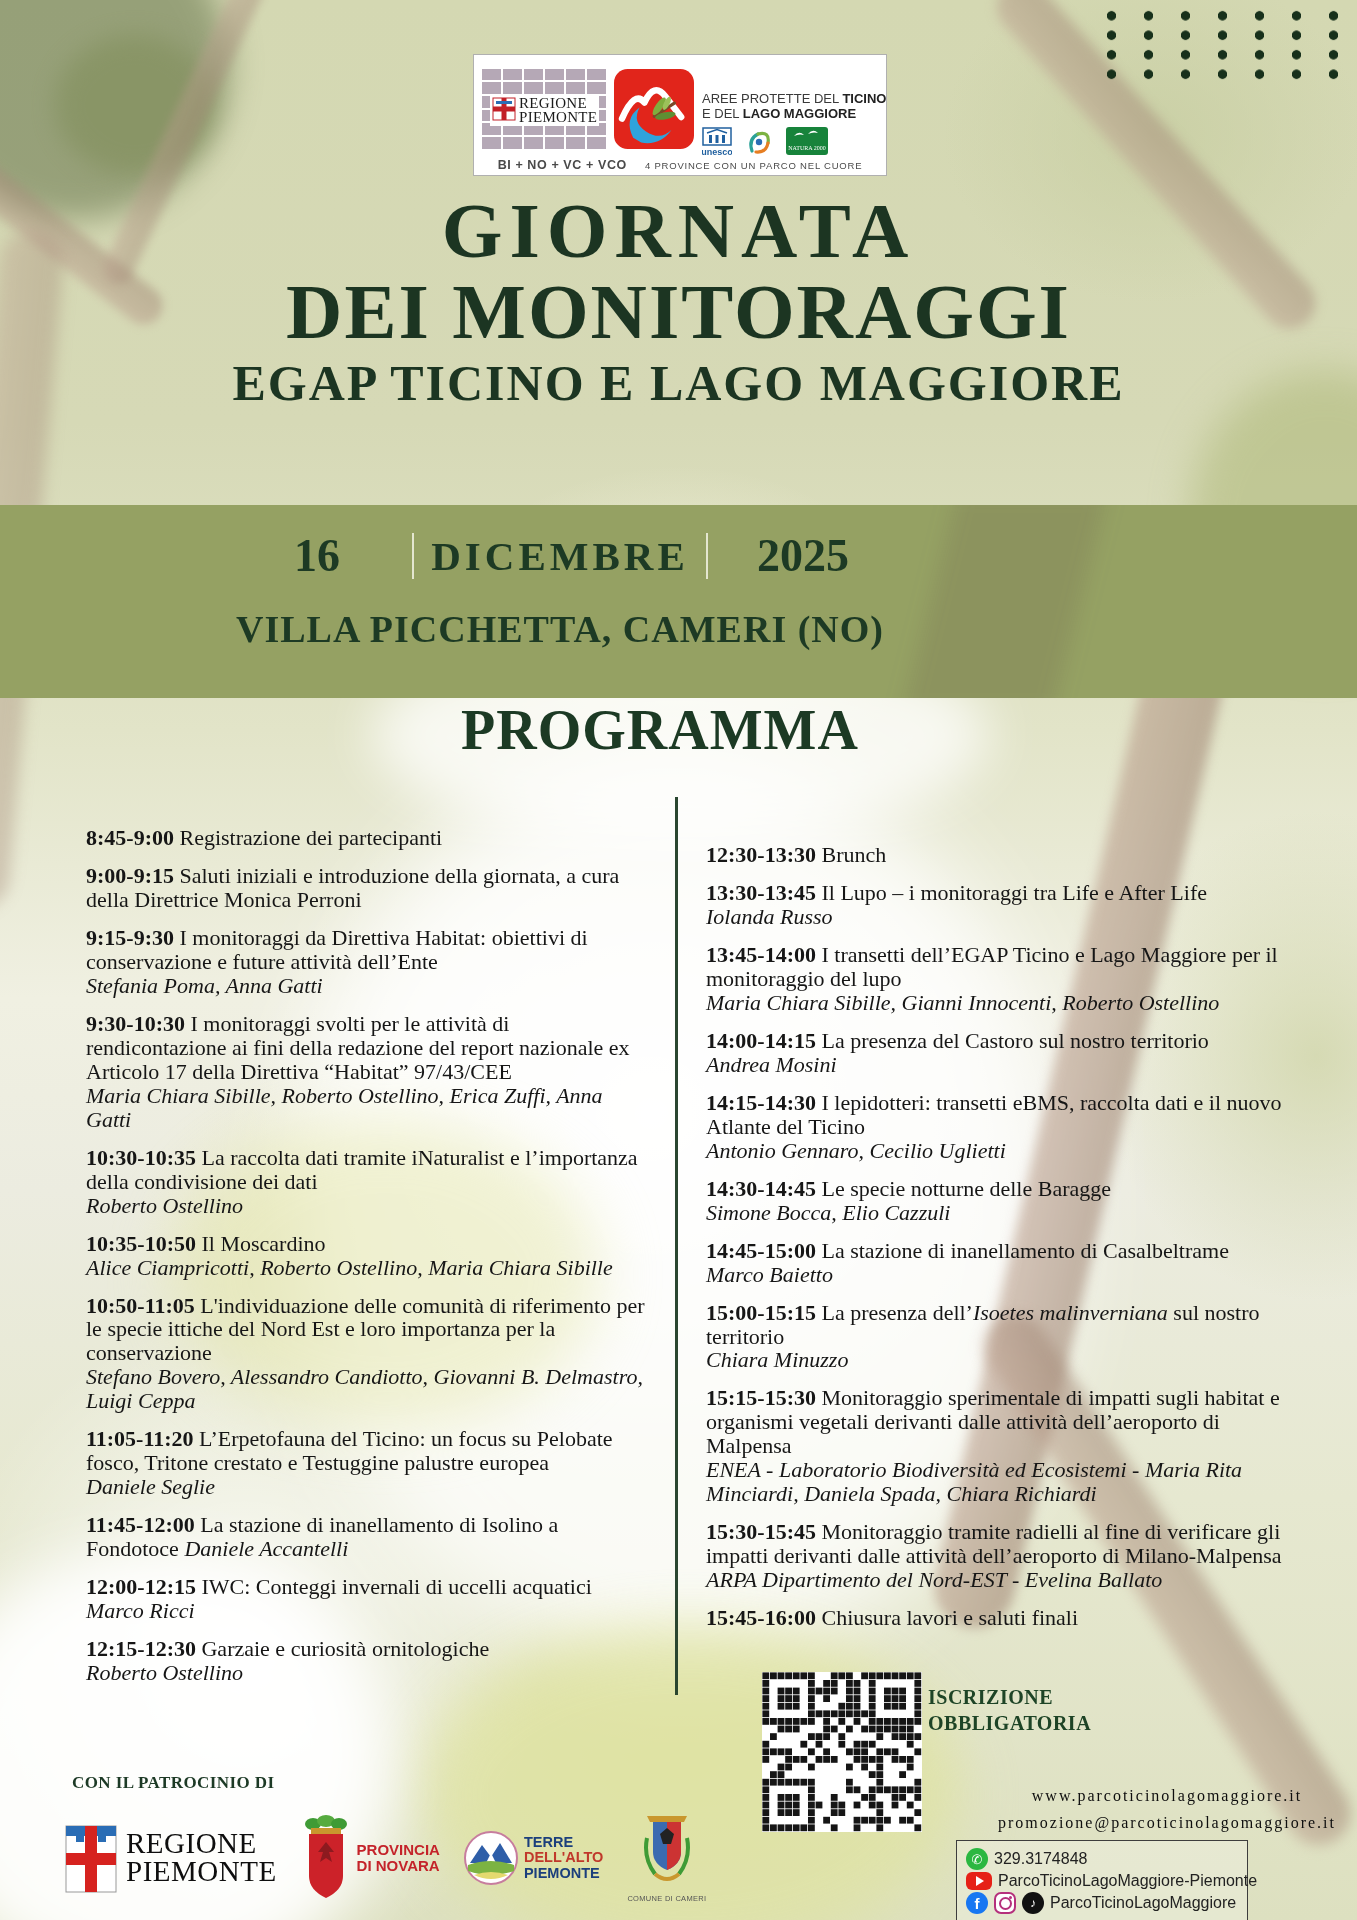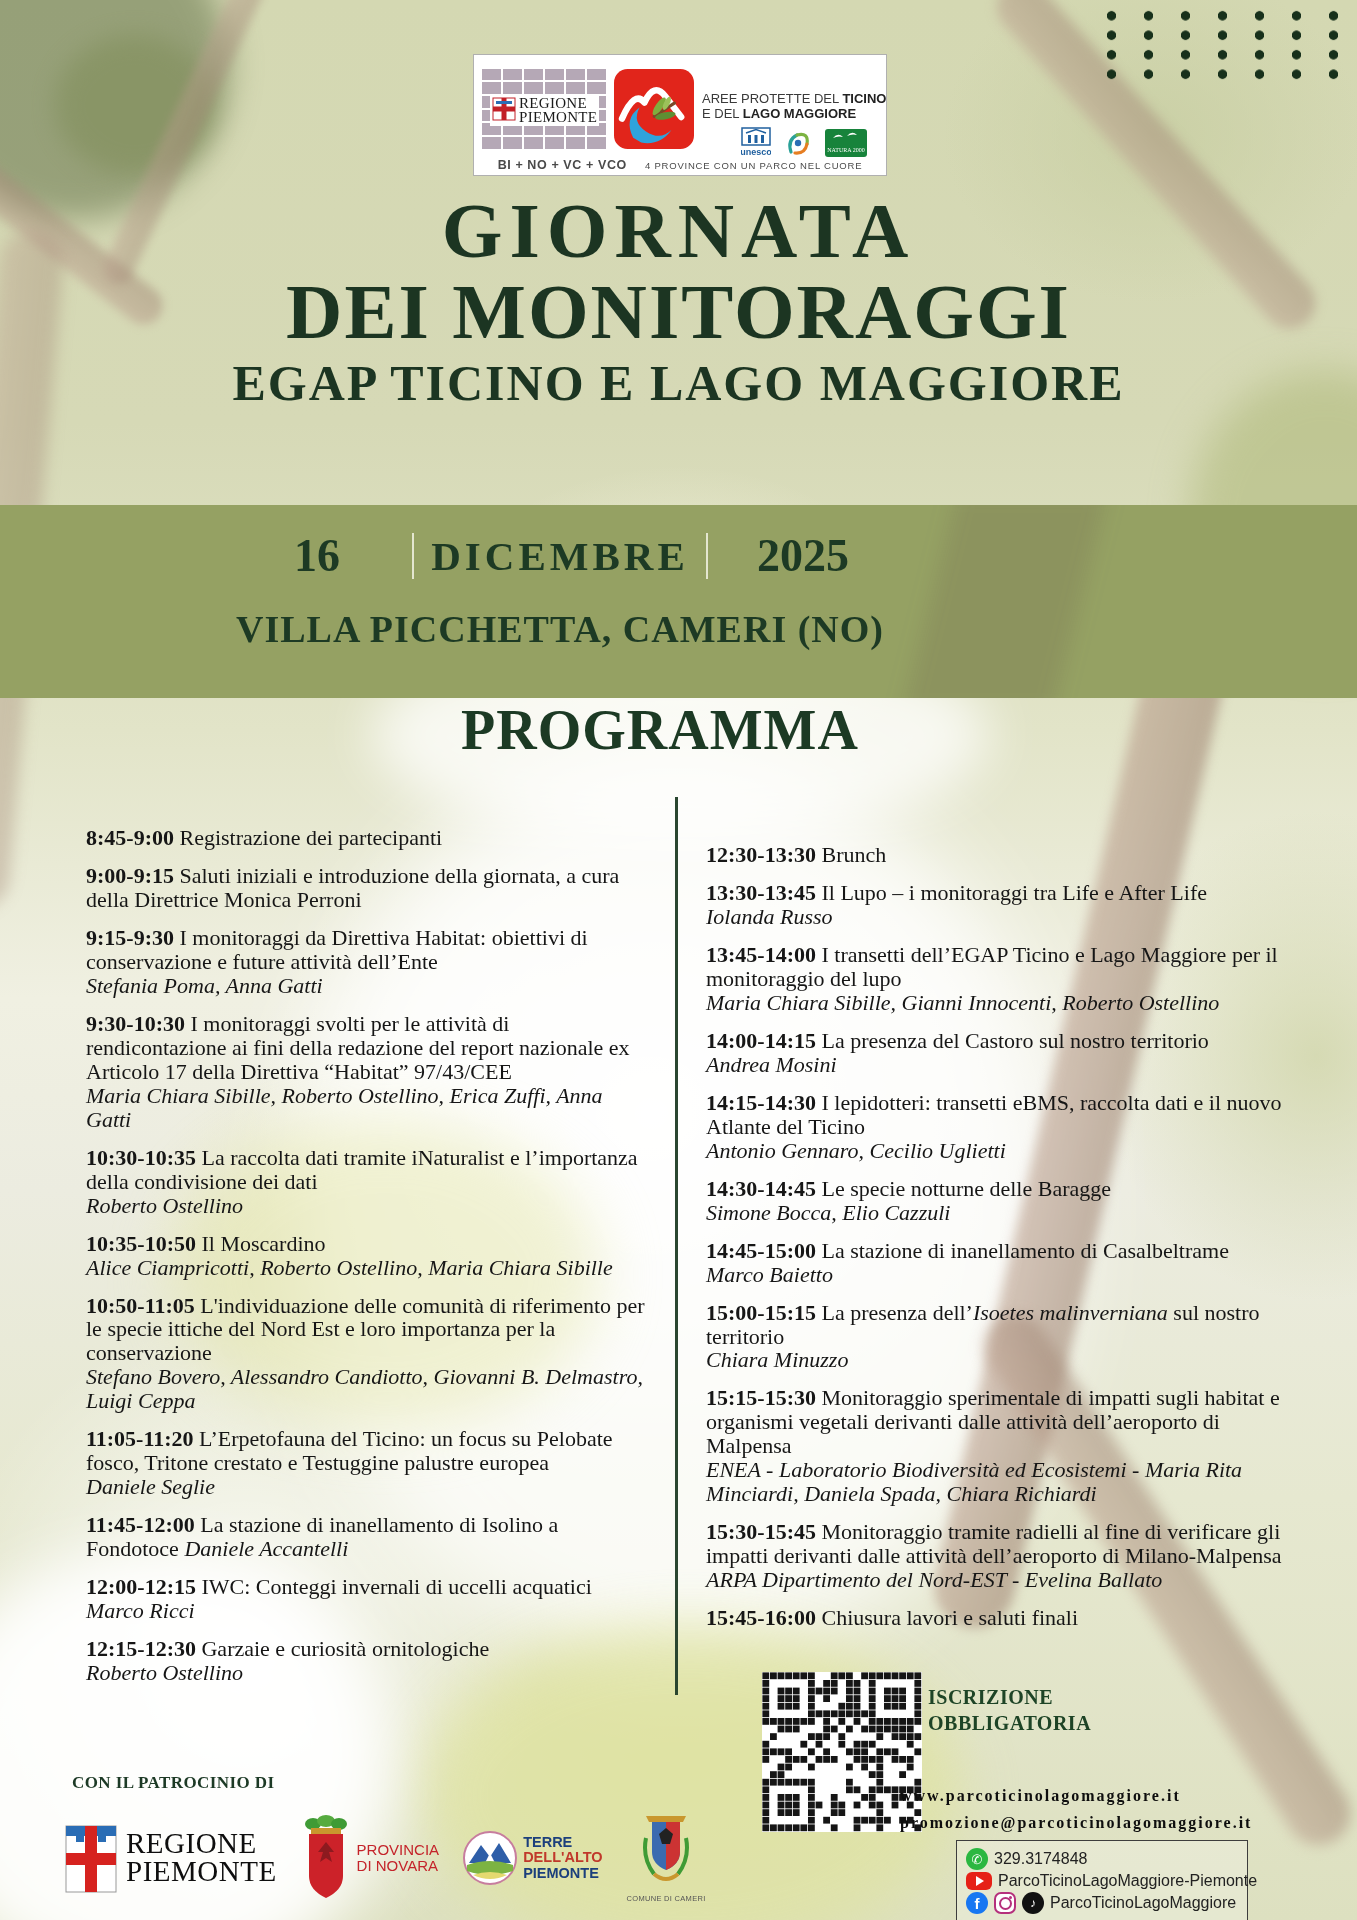--- a/index.html
+++ b/index.html
@@ -42,21 +42,21 @@
   .lb-row{flex:1;display:flex;align-items:center;gap:8px;min-height:0;}
   .regione-mini{position:relative;width:124px;height:80px;flex:none;}
   .mosaic{position:absolute;inset:0;display:grid;grid-template-columns:repeat(6,1fr);grid-template-rows:repeat(6,1fr);gap:2px;}
   .mosaic span{background:#b5a8b6;}
   .rm-plate{position:absolute;left:8px;top:26px;background:#fff;padding:1px 2px;display:flex;align-items:center;gap:3px;}
   .rm-text{font-family:"Liberation Serif",serif;font-size:15px;line-height:.98;color:#1a1a1a;letter-spacing:.3px;white-space:nowrap;}
   .parco-svg{width:80px;height:80px;flex:none;}
   .aree{flex:1;display:flex;flex-direction:column;gap:5px;padding-top:2px;min-width:0;}
   .aree-text{font-family:"Liberation Sans",sans-serif;font-size:13px;line-height:1.12;color:#3a3a3a;white-space:nowrap;margin-top:32px;}
   .aree-text b{color:#222;}
-  .mini-logos{display:flex;align-items:center;gap:12px;margin-left:39px;}
+  .mini-logos{display:flex;gap:12px;}
   .lb-strip{display:flex;justify-content:center;align-items:baseline;gap:18px;font-family:"Liberation Sans",sans-serif;color:#4a4a4a;padding:1px 0 0;}
   .strip-left{font-weight:bold;font-size:12.5px;letter-spacing:.6px;}
   .strip-right{font-size:9.5px;letter-spacing:.8px;}
   
   .title{position:absolute;left:0;top:190px;width:1357px;z-index:2;text-align:center;color:#1c3522;font-weight:bold;line-height:1.04;}
   .t1{font-size:78px;letter-spacing:7px;}
   .t2{font-size:78px;letter-spacing:2px;}
   .t3{font-size:50px;letter-spacing:2px;margin-top:5px;}
   
   .banner{position:absolute;left:0;top:505px;width:1357px;height:193px;background:#95a163;z-index:1;overflow:hidden;}
@@ -75,29 +75,29 @@
   .prog-item{margin-bottom:14px;}
   .ptime{font-weight:bold;}
   .pit{font-style:italic;}
   .pspeak{font-style:italic;}
   .col-div{position:absolute;left:675px;top:797px;width:3px;height:898px;background:#2a4630;z-index:2;}
   
   .patro-label{position:absolute;left:72px;top:1773px;z-index:2;font-weight:bold;font-size:17px;color:#1d3a26;letter-spacing:.4px;}
   .patro-row{position:absolute;left:62px;top:1798px;width:672px;height:120px;z-index:2;display:flex;align-items:center;gap:24px;}
   .patro-item{display:flex;align-items:center;gap:6px;}
   .regione-text{font-size:29px;line-height:.95;color:#0e0e0e;letter-spacing:.5px;}
-  .prov-text{font-family:"Liberation Sans",sans-serif;font-weight:normal;font-size:15px;line-height:1.1;color:#c4232a;}
+  .prov-text{font-family:"Liberation Sans",sans-serif;font-weight:bold;font-size:15px;line-height:1.1;color:#c4232a;}
   .terre-text{font-family:"Liberation Sans",sans-serif;font-weight:bold;font-size:14.5px;line-height:1.08;}
   .terre-1,.terre-3{color:#1b3f7c;} .terre-2{color:#c0392b;}
   .cameri{display:flex;flex-direction:column;align-items:center;}
   .cameri-cap{font-family:"Liberation Sans",sans-serif;font-size:7.5px;color:#555;margin-top:2px;letter-spacing:.3px;}
   
   .qr{position:absolute;left:762px;top:1672px;width:160px;height:160px;z-index:2;}
   .iscr{position:absolute;left:928px;top:1684px;z-index:2;font-weight:bold;font-size:20px;color:#1e4426;line-height:1.3;letter-spacing:.5px;}
-  .webl{position:absolute;left:900px;top:1782px;z-index:2;font-weight:bold;font-size:16px;color:#0e0e0e;letter-spacing:2px;line-height:1.7;white-space:nowrap;}
+  .webl{position:absolute;left:998px;top:1782px;z-index:2;font-weight:normal;font-size:16px;color:#0e0e0e;letter-spacing:2px;line-height:1.7;white-space:nowrap;text-align:center;}
   .social-box{position:absolute;left:956px;top:1840px;width:292px;z-index:2;border:1.5px solid #3d3d3d;box-sizing:border-box;padding:5px 9px;background:rgba(255,255,255,.25);}
   .c-row{display:flex;align-items:center;gap:3px;font-family:"Liberation Sans",sans-serif;font-size:16px;color:#222;margin:2px 0;white-space:nowrap;}
   .ci{display:inline-flex;align-items:center;justify-content:center;width:22px;height:22px;border-radius:50%;color:#fff;font-size:13px;margin-right:3px;flex:none;box-sizing:border-box;}
   .ci-whatsapp{background:#2bb741;}
   .ci-youtube{background:#e62117;border-radius:6px;width:26px;height:18px;}
   .yt-tri{width:0;height:0;border-left:8px solid #fff;border-top:5px solid transparent;border-bottom:5px solid transparent;margin-left:2px;}
   .ci-facebook{background:#1877f2;font-weight:bold;font-size:15px;font-family:"Liberation Sans",sans-serif;}
   .ci-instagram{background:#fff;border:2.5px solid #b5307c;border-radius:7px;position:relative;}
   .ig-lens{width:9px;height:9px;border:2.5px solid #b5307c;border-radius:50%;box-sizing:content-box;}
   .ig-dot{position:absolute;top:2px;right:2px;width:3px;height:3px;background:#b5307c;border-radius:50%;}

